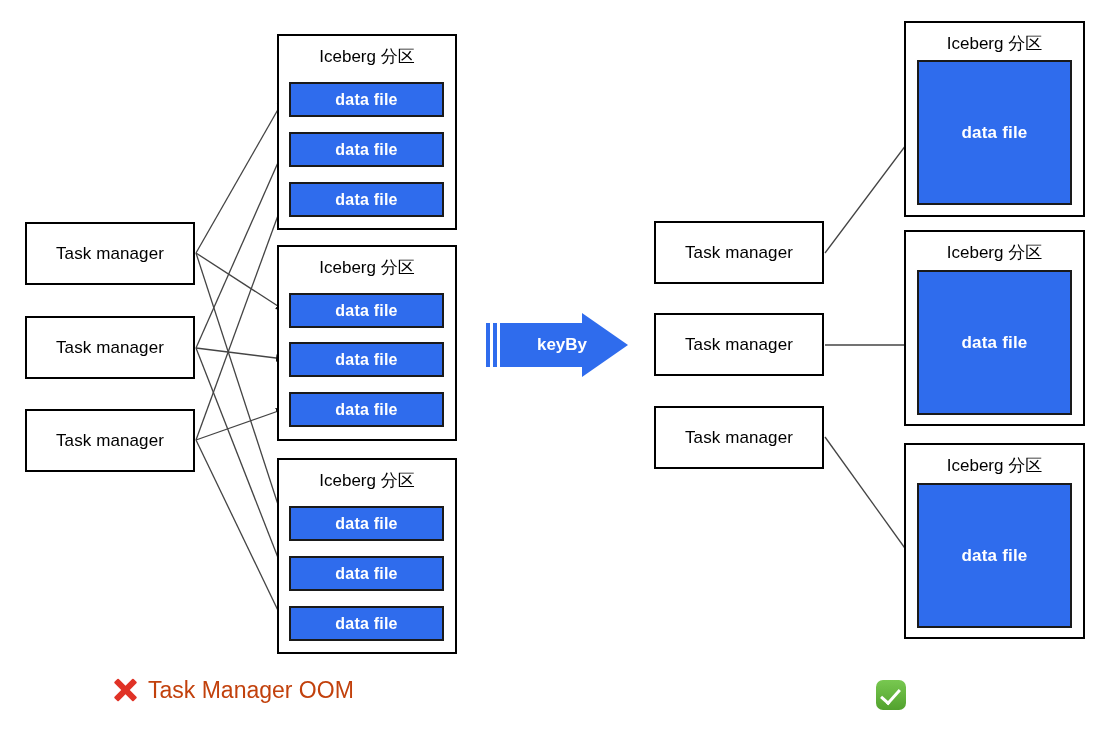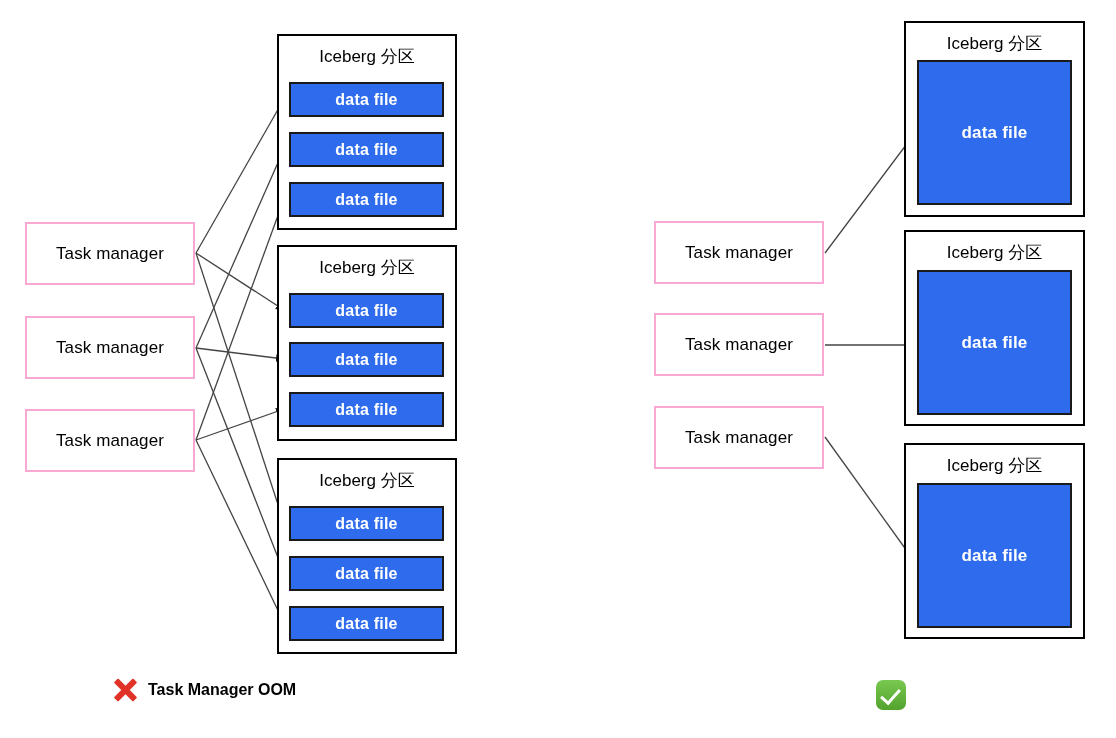--- a/index.html
+++ b/index.html
@@ -25,21 +25,21 @@
     left: 0; top: 0;
     width: 1116px;
     height: 738px;
     pointer-events: none;
   }
   
   .node {
     position: absolute;
     box-sizing: border-box;
     background: #ffffff;
-    border: 2px solid #f9a8d4;
+    border: 2px solid #000000;
     display: flex;
     align-items: center;
     justify-content: center;
   }
   .tm-label {
     font-size: 17px;
     color: #000000;
     white-space: nowrap;
     letter-spacing: 0.1px;
   }
@@ -118,23 +118,23 @@
     left: 2px;
     top: 12px;
     width: 27px;
     height: 6px;
     background: #e03226;
     border-radius: 1px;
   }
   .x-mark::before { transform: rotate(45deg); }
   .x-mark::after  { transform: rotate(-45deg); }
   .verdict-text {
-    font-size: 16px;
-    font-weight: bold;
-    color: #000000;
+    font-size: 23px;
+    font-weight: normal;
+    color: #c2410c;
     white-space: nowrap;
   }
   .check-badge {
     width: 30px;
     height: 30px;
     border-radius: 7px;
     background: linear-gradient(#78c850, #52a22e);
     position: relative;
   }
   .check-badge::after {
@@ -223,20 +223,28 @@
   <div class="datafile" style="left:289px; top:506px; width:155px; height:35px;">
     <span>data file</span>
   </div>
   <div class="datafile" style="left:289px; top:556px; width:155px; height:35px;">
     <span>data file</span>
   </div>
   <div class="datafile" style="left:289px; top:606px; width:155px; height:35px;">
     <span>data file</span>
   </div>
 
+  <div class="keyby">
+    <svg width="142" height="64" viewBox="0 0 142 64">
+      <rect x="0" y="10" width="4" height="44" fill="#2f6ced"></rect>
+      <rect x="7" y="10" width="4" height="44" fill="#2f6ced"></rect>
+      <path d="M14,10 L96,10 L96,0 L142,32 L96,64 L96,54 L14,54 Z" fill="#2f6ced"></path>
+    </svg>
+    <div class="keyby-text">keyBy</div>
+  </div>
 
   <div class="node" style="left:654px; top:221px; width:170px; height:63px;">
     <span class="tm-label">Task manager</span>
   </div>
   <div class="node" style="left:654px; top:313px; width:170px; height:63px;">
     <span class="tm-label">Task manager</span>
   </div>
   <div class="node" style="left:654px; top:406px; width:170px; height:63px;">
     <span class="tm-label">Task manager</span>
   </div>

